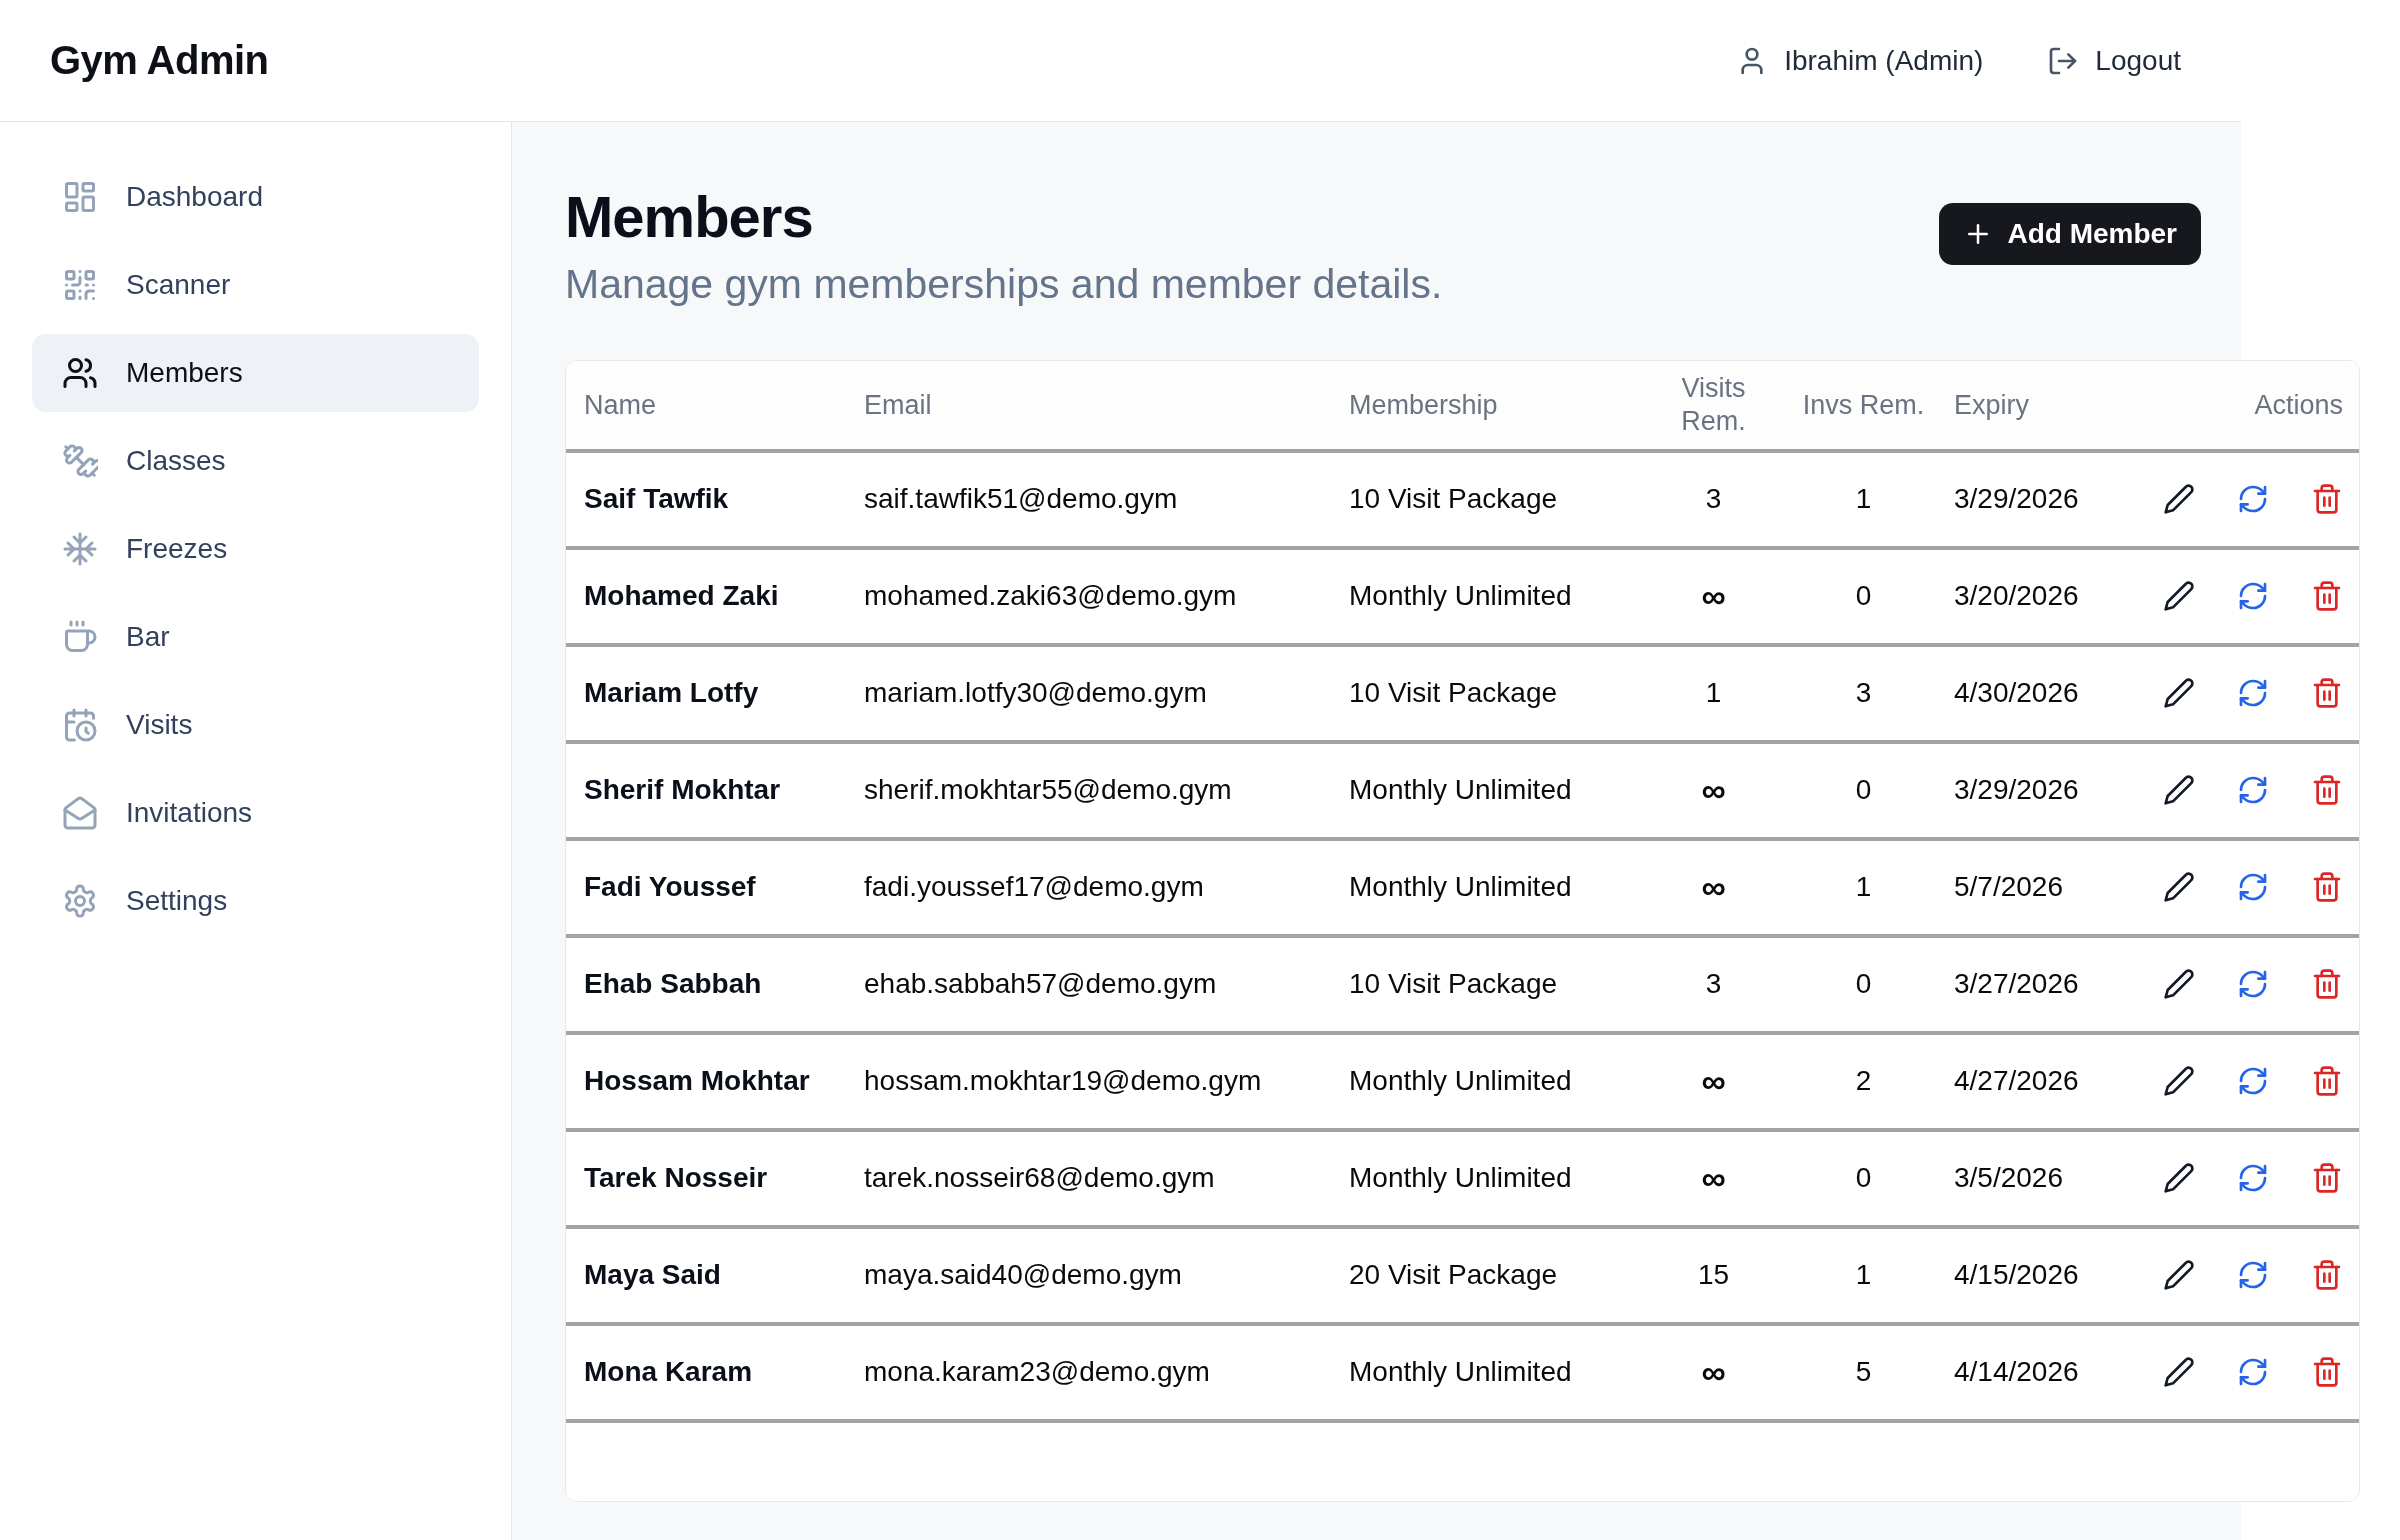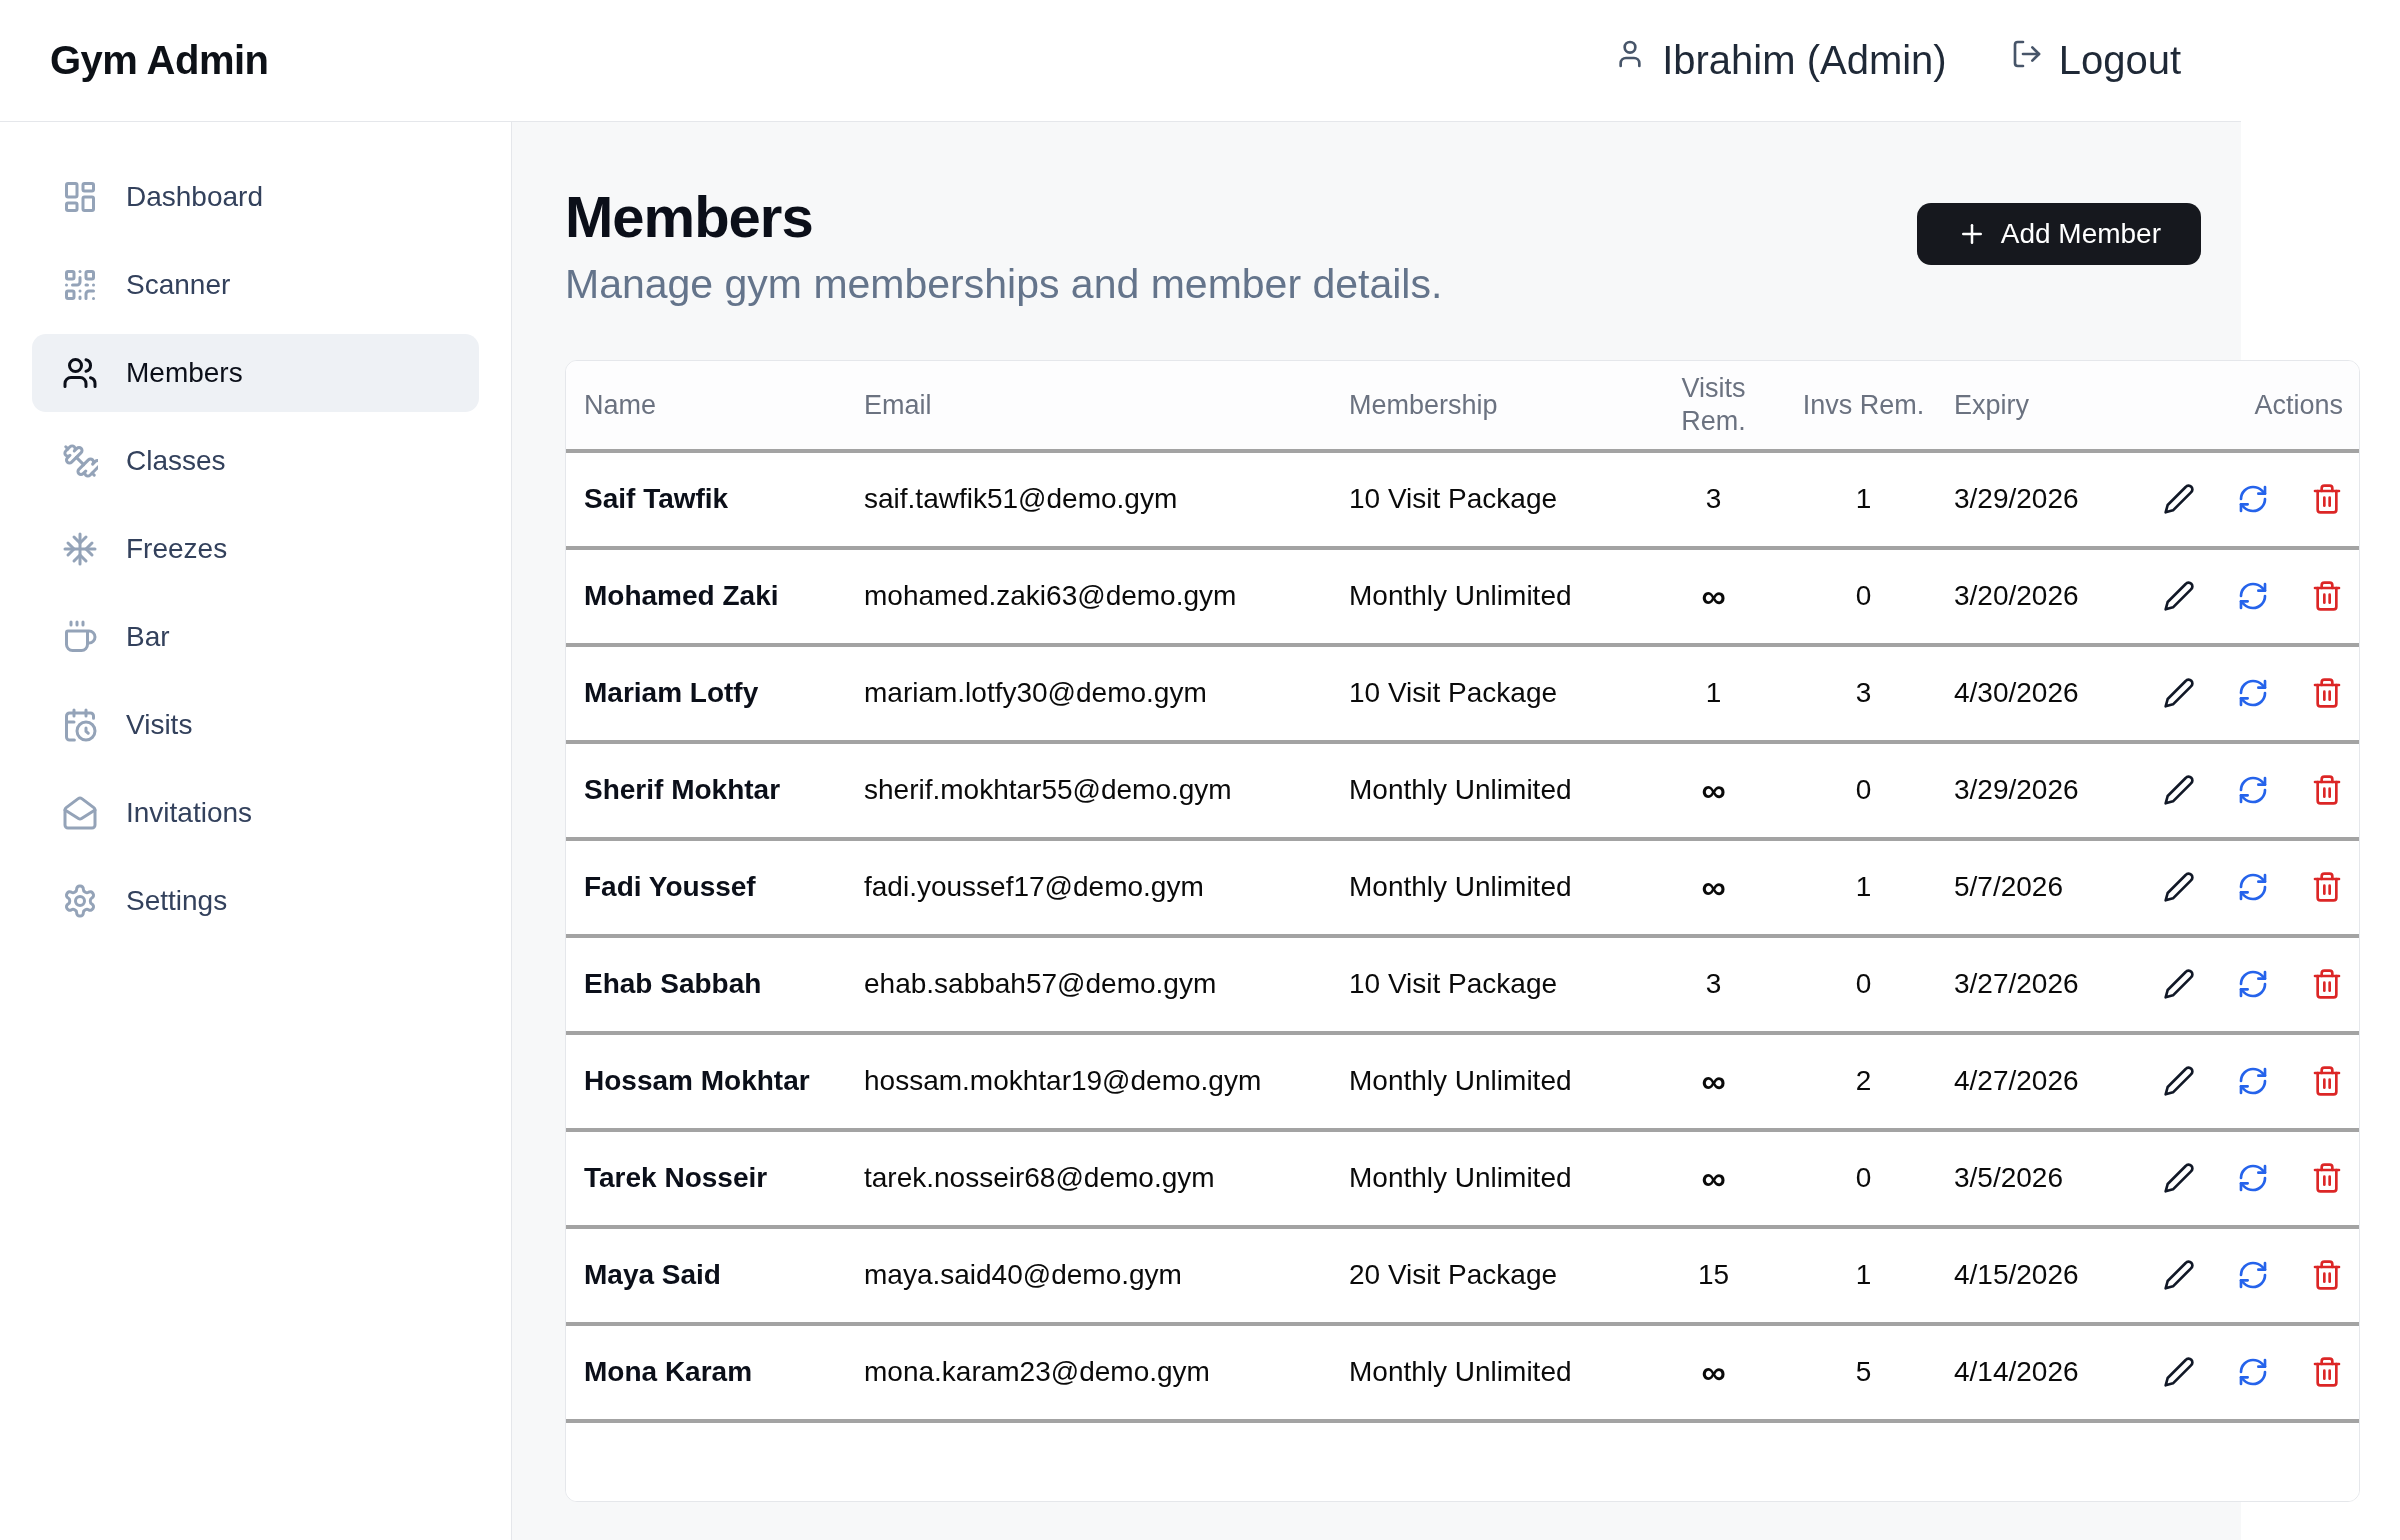--- a/index.html
+++ b/index.html
@@ -14,21 +14,21 @@
 
   
   .topbar {
     background: #ffffff;
     border-bottom: 1px solid #e5e7eb;
     display: flex; align-items: center; justify-content: space-between;
     padding: 0 60px 0 50px;
   }
   .brand { font-size: 40px; font-weight: 800; letter-spacing: -0.5px; color: #0d1117; }
   .topbar-right { display: flex; align-items: center; gap: 64px; }
-  .user-chip, .logout-btn { display: flex; align-items: flex-start; gap: 16px; color: #1f2937; font-size: 40px; }
+  .user-chip, .logout-btn { display: flex; align-items: flex-start; gap: 16px; color: #1f2937; font-size: 28px; }
   .user-chip .icon, .logout-btn .icon { width: 32px; height: 32px; color: #475569; }
   .logout-btn { cursor: pointer; background: none; border: none; font-family: inherit; }
 
   
   .shell { display: grid; grid-template-columns: 512px 1fr; min-height: 0; }
 
   
   .sidebar {
     background: #ffffff;
     border-right: 1px solid #e5e7eb;
@@ -49,22 +49,22 @@
   
   .main { background: #f7f8f9; padding: 63px 40px 0 53px; min-width: 0; }
   .page-head { display: flex; justify-content: space-between; align-items: flex-start; }
   .page-title { font-size: 58px; font-weight: 800; letter-spacing: -1px; color: #0b0f19; line-height: 1.1; }
   .page-subtitle { font-size: 41px; color: #64748b; margin-top: 12px; }
   .add-btn {
     margin-top: 18px;
     display: flex; align-items: center; gap: 14px;
     background: #16181e; color: #ffffff;
     border: none; border-radius: 14px;
-    height: 62px; padding: 0 40px;
-    font-size: 28px; font-weight: 400; font-family: inherit;
+    height: 62px; padding: 0 24px;
+    font-size: 28px; font-weight: 700; font-family: inherit;
     cursor: pointer;
   }
   .add-btn .icon { width: 30px; height: 30px; }
 
   
   .search-box {
     margin-top: 50px;
     width: 772px; height: 58px;
     background: #eceef2;
     border: 1px solid #e1e4e9;

